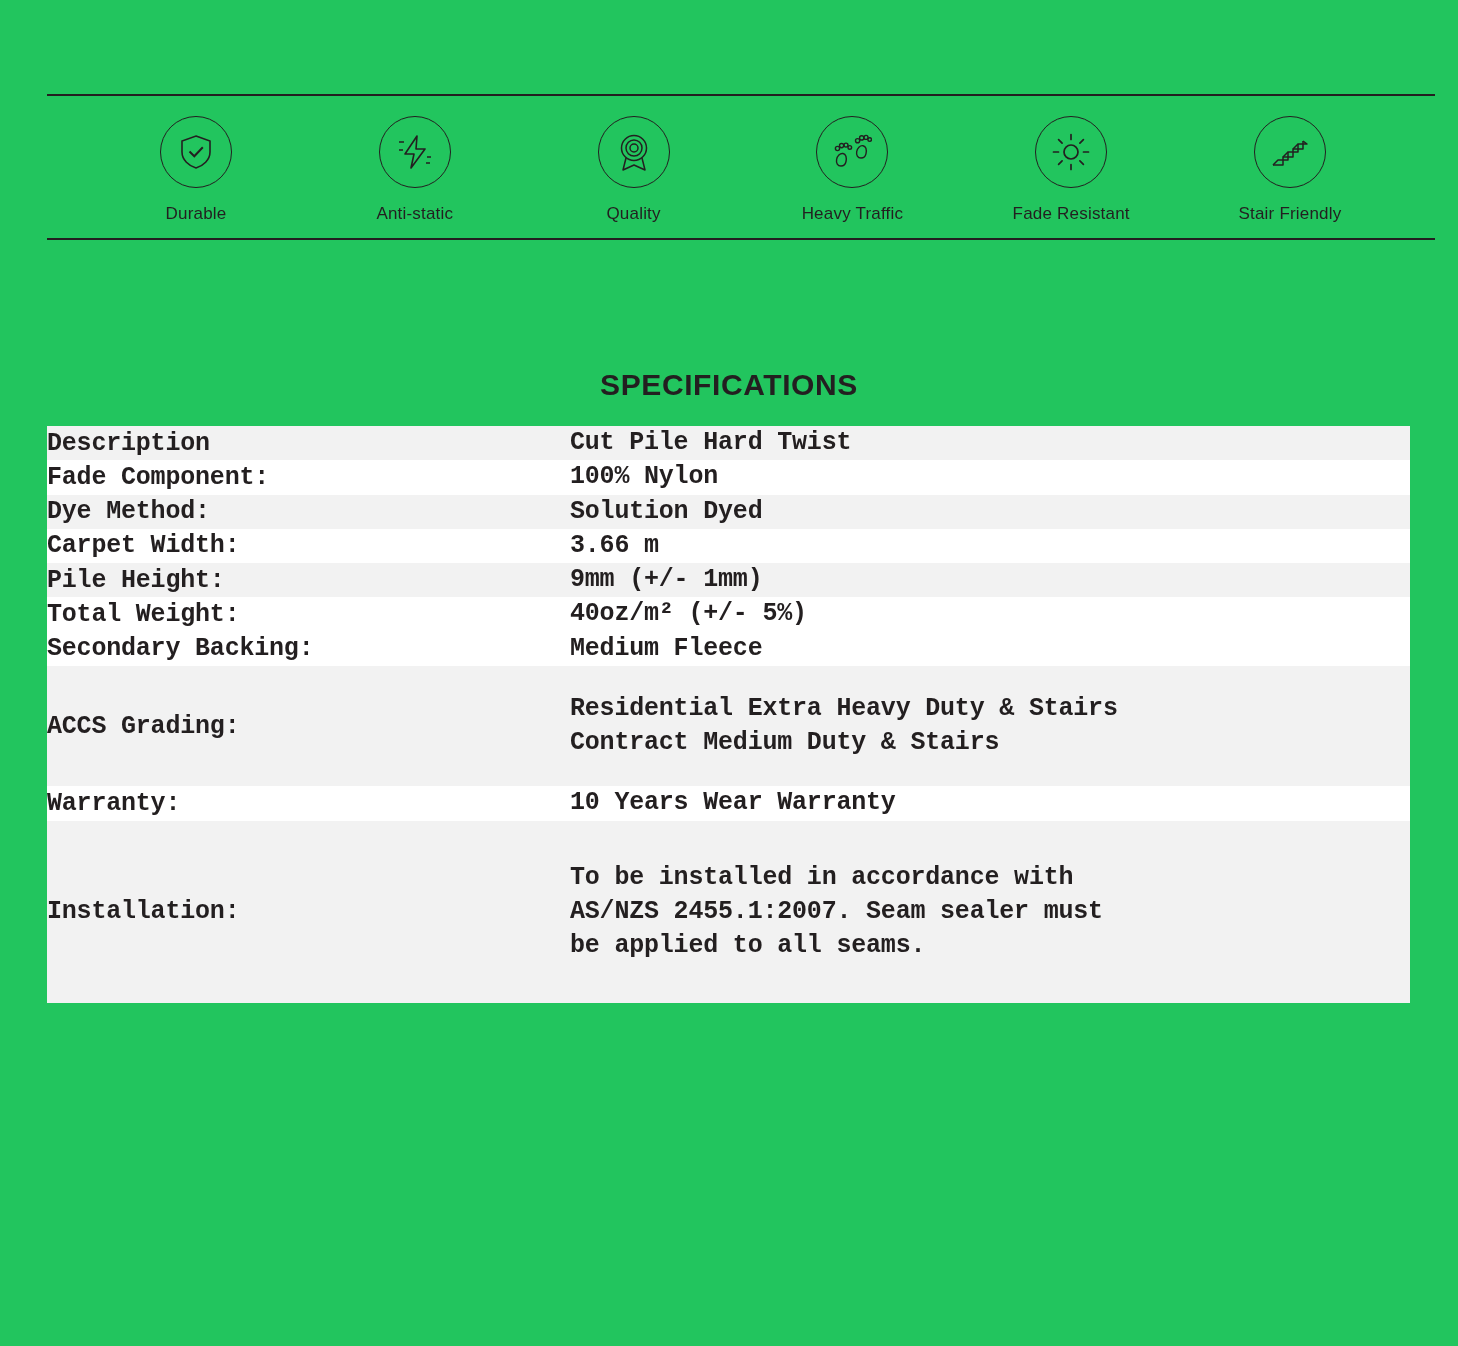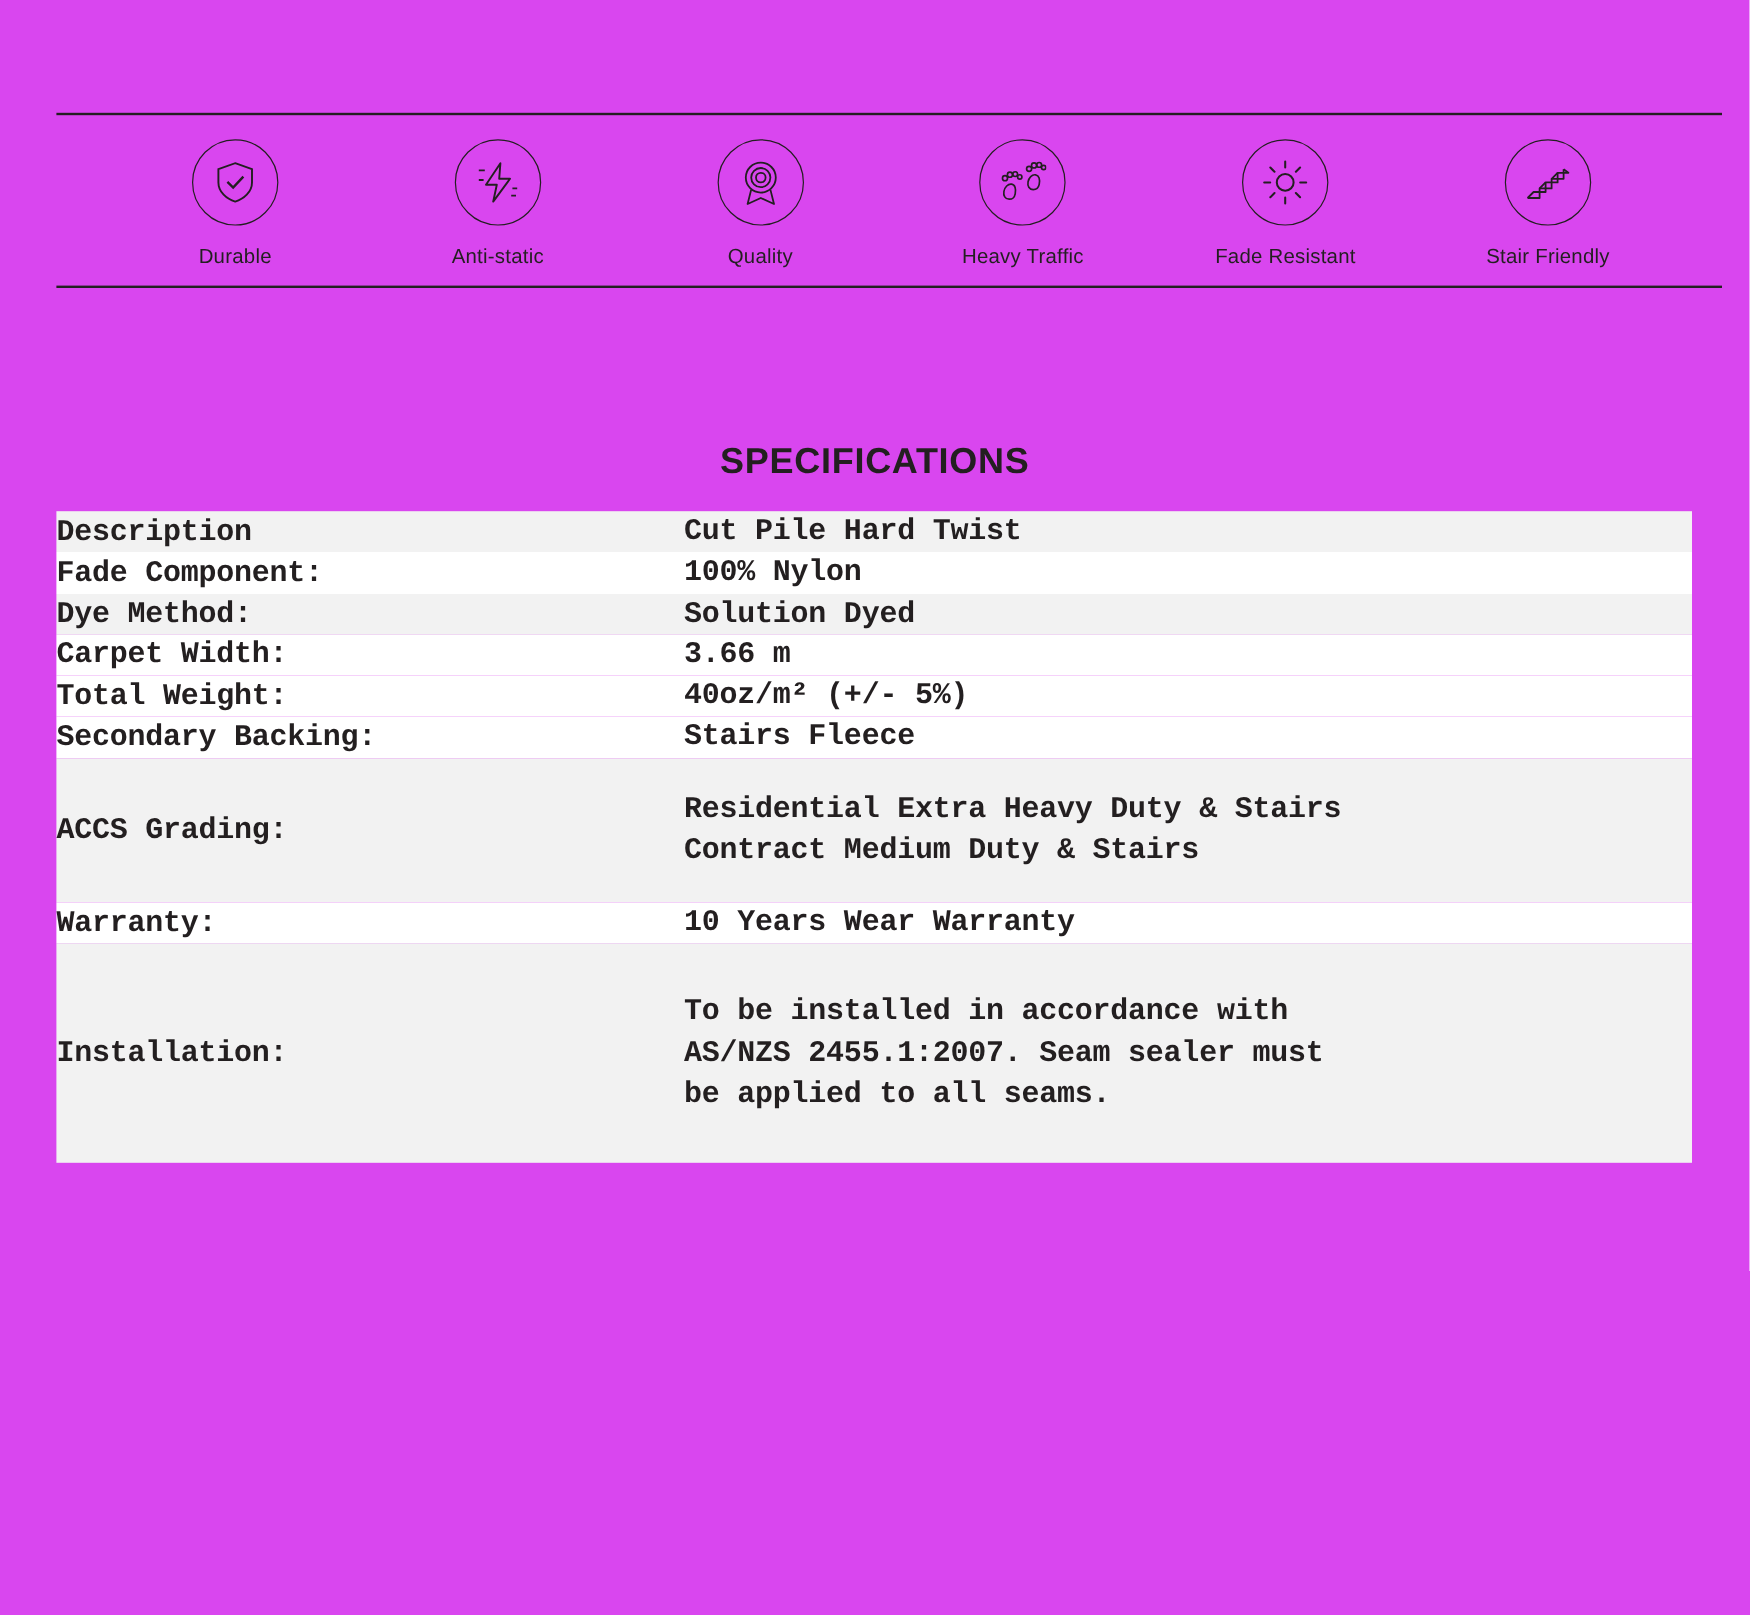--- a/index.html
+++ b/index.html
@@ -9,21 +9,21 @@
     background: #ffffff;
     width: 1458px;
     height: 1346px;
     font-family: "Liberation Sans", sans-serif;
     color: #231f20;
   }
   .page {
     position: relative;
     width: 1458px;
     height: 1346px;
-    background: #d946ef;
+    background: #22c55e;
   }
 
   
   .feature-band {
     position: absolute;
     left: 47px;
     top: 94px;
     width: 1388px;
     border-top: 2px solid #231f20;
     border-bottom: 2px solid #231f20;
@@ -211,30 +211,36 @@
         <td class="cell-value">
           <span class="line">Solution Dyed</span>
         </td>
       </tr>
       <tr class="alt">
         <td class="cell-label">Carpet Width:</td>
         <td class="cell-value">
           <span class="line">3.66 m</span>
         </td>
       </tr>
+      <tr>
+        <td class="cell-label">Pile Height:</td>
+        <td class="cell-value">
+          <span class="line">9mm (+/- 1mm)</span>
+        </td>
+      </tr>
       <tr class="alt">
         <td class="cell-label">Total Weight:</td>
         <td class="cell-value">
           <span class="line">40oz/m² (+/- 5%)</span>
         </td>
       </tr>
       <tr class="alt">
         <td class="cell-label">Secondary Backing:</td>
         <td class="cell-value">
-          <span class="line">Stairs Fleece</span>
+          <span class="line">Medium Fleece</span>
         </td>
       </tr>
       <tr class="tall">
         <td class="cell-label">ACCS Grading:</td>
         <td class="cell-value">
           <span class="line">Residential Extra Heavy Duty &amp; Stairs</span>
           <span class="line">Contract Medium Duty &amp; Stairs</span>
         </td>
       </tr>
       <tr class="alt">

